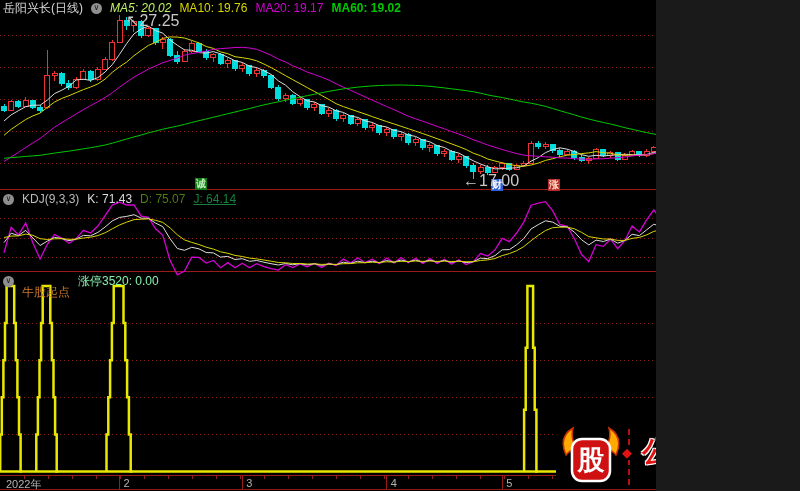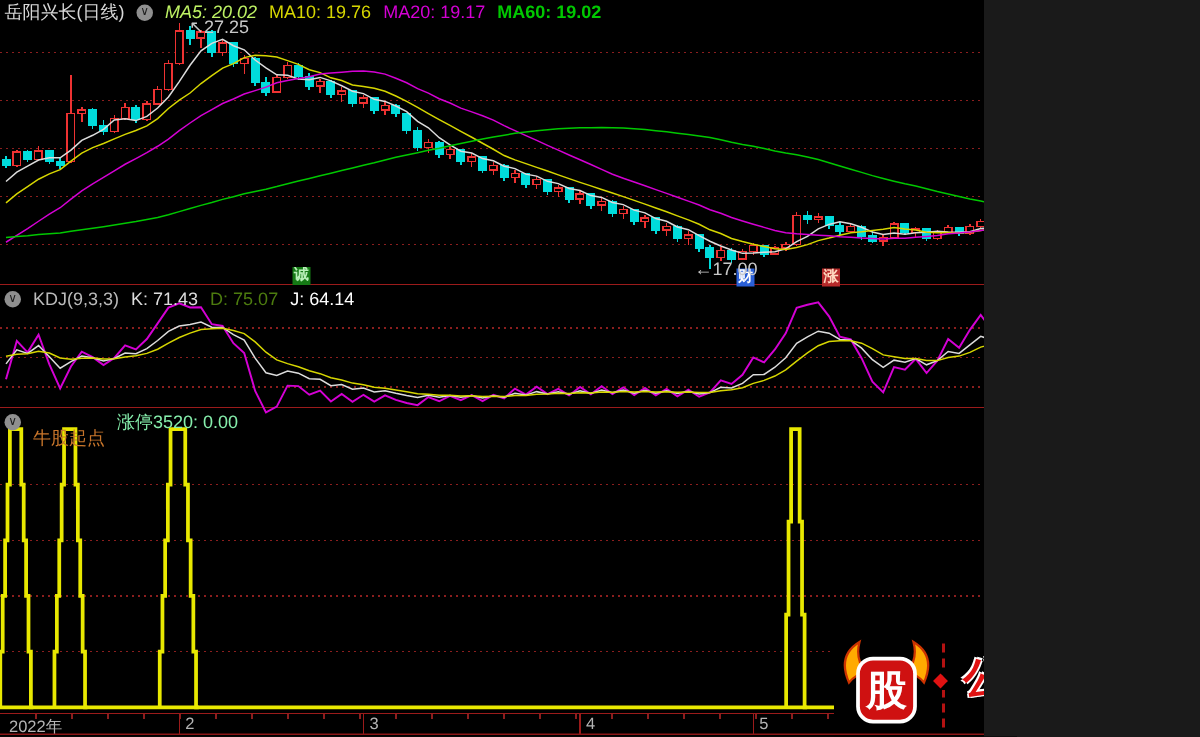--- a/index.html
+++ b/index.html
@@ -3,21 +3,21 @@
 <meta charset="utf-8">
 <style>
 *{margin:0;padding:0;box-sizing:border-box}
 body{background:#1a1a1a;font-family:"Liberation Sans",sans-serif}
 #screen{position:relative;width:656px;height:491px;background:#000;overflow:hidden}
 #chart{position:absolute;left:0;top:0;z-index:1}
 .hdr{position:absolute;height:14px;display:flex;align-items:center;gap:8px;font-size:12px;white-space:nowrap;z-index:4;line-height:14px}
 .chev{width:11px;height:11px;border-radius:50%;background:#8f8f8f;color:#1c1c1c;font-size:8px;line-height:10px;text-align:center;display:inline-block;flex:0 0 auto}
 .t-title{color:#d8d8d8}
 .badge{position:absolute;width:12px;height:12px;font-size:10px;line-height:12px;text-align:center;z-index:3;font-weight:bold;overflow:hidden}
-.ann{position:absolute;color:#c8c8c8;font-size:12px;z-index:3;letter-spacing:0}
+.ann{position:absolute;color:#c8c8c8;font-size:16px;z-index:3;letter-spacing:0}
 .axis-label{position:absolute;color:#b4b4b4;font-size:11px;z-index:3}
 #logo{position:absolute;left:556px;top:420px;width:244px;height:71px;background:#000;z-index:5}
 #logo .bull{position:absolute;left:2px;top:5px}
 .logo-divider{position:absolute;left:72px;top:9px;height:56px;width:0;border-left:2px dashed #b41212}
 .logo-diamond{position:absolute;left:66px;top:26px;color:#e01212;font-size:13px;background:#000;z-index:6;line-height:14px}
 .logo-brand{position:absolute;left:86px;top:13px;width:156px;color:#e01212;font-size:28px;font-weight:bold;letter-spacing:11px;white-space:nowrap;
  text-shadow:-1px -1px 0 #fff,1px -1px 0 #fff,-1px 1px 0 #fff,1px 1px 0 #fff}
 .logo-pill{position:absolute;left:84px;top:49px;width:152px;height:17px;background:#e01212;border-radius:9px;color:#fff;font-size:13px;font-weight:bold;text-align:center;line-height:17px}
 .edge{position:absolute;background:#8a1616;z-index:6}
 </style>
@@ -320,21 +320,21 @@
     <span style="color: rgb(214, 214, 0);">MA10: 19.76</span>
     <span style="color: rgb(212, 0, 212);">MA20: 19.17</span>
     <span style="color: rgb(0, 200, 0); font-weight: bold;">MA60: 19.02</span>
   </div>
 
   <div class="hdr" style="left:3px;top:192px">
     <span class="chev">∨</span>
     <span style="color: rgb(186, 186, 186);">KDJ(9,3,3)</span>
     <span style="color: rgb(220, 220, 220);">K: 71.43</span>
     <span style="color: #4d7c0f;">D: 75.07</span>
-    <span style="color: #ffffff;">J: 64.14</span>
+    <span style="color: #15803d; text-decoration: underline;">J: 64.14</span>
   </div>
 
   <div class="hdr" style="left:3px;top:274px">
     <span class="chev">∨</span>
     <span style="color: rgb(201, 118, 43); margin-top: 21px;">牛股起点</span>
     <span style="color: #86efac;">涨停3520: 0.00</span>
   </div>
 
   <div id="logo">
     <svg class="bull" width="66" height="62" viewBox="0 0 66 62">

